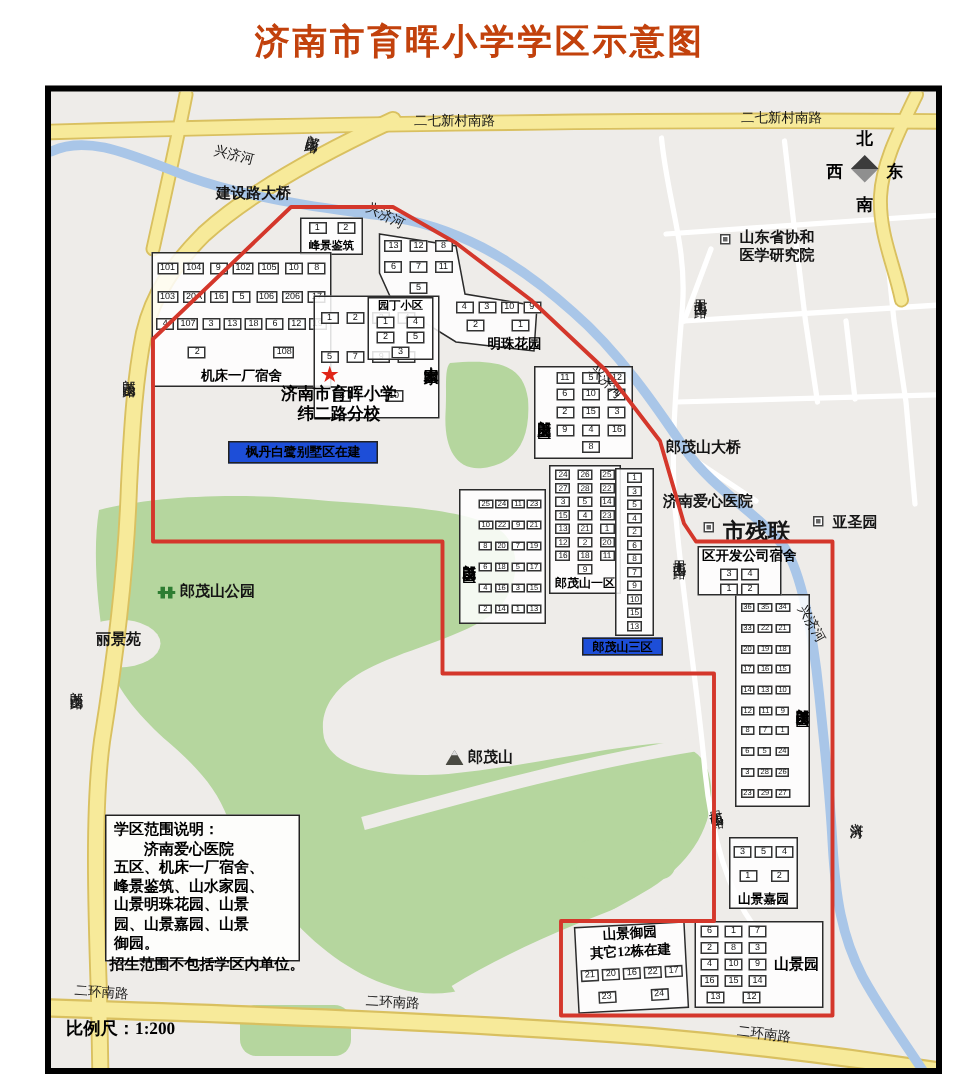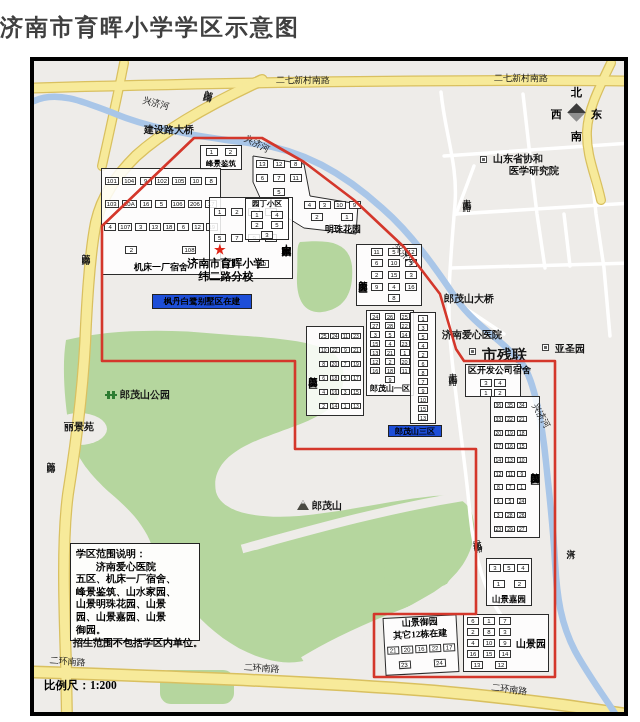--- a/index.html
+++ b/index.html
@@ -1,20 +1,20 @@
 <!DOCTYPE html>
 <html><head>
 <meta charset="utf-8">
 <style>
   html,body{margin:0;padding:0}
   body{width:640px;height:722px;position:relative;background:#ffffff;overflow:hidden;
        font-family:"Liberation Serif","DejaVu Serif",serif;color:#111}
-  #page-title{position:absolute;left:0;top:12px;width:640px;
+  #page-title{position:absolute;left:0;top:12px;width:640px;text-align:center;
        font-family:Liberation Serif, serif;font-weight:bold;
-       font-size:23px;letter-spacing:2px;color:#404040}
+       font-size:23px;letter-spacing:2px;color:#c2410c}
   #frame{position:absolute;left:30px;top:57px;width:598px;height:659px;border:4px solid #000;
        box-sizing:border-box;background:#eeece9;overflow:hidden}
   #frame svg{position:absolute;left:0;top:0}
   #overlay{pointer-events:none}
   .district{position:absolute;box-sizing:border-box;display:flex;
        background:rgba(255,255,255,.85);border:1px solid #2b2b2b}
   .district.noborder{background:transparent;border:none}
   .d-col{flex-direction:column}
   .bldgs{flex:1;display:flex;flex-wrap:wrap;gap:2px;justify-content:space-around;
        align-content:space-around;padding:2px;min-height:0;min-width:0;overflow:hidden}
@@ -120,21 +120,21 @@
   </svg>
 
   <div id="layer">
       <div class="district d-col" style="left: 166px; top: 84px; width: 42px; height: 25px;">
         <div class="bldgs">
           <div class="bldg">1</div>
           <div class="bldg">2</div>
         </div>
         <div class="dlabel" style="font-size: 7.5px;">峰景鉴筑</div>
       </div>
-      <div class="district d-col" style="left: 67px; top: 107px; width: 120px; height: 107px;">
+      <div class="district d-col" style="left: 67px; top: 107px; width: 120px; height: 90px;">
         <div class="bldgs">
           <div class="bldg">101</div>
           <div class="bldg">104</div>
           <div class="bldg">9</div>
           <div class="bldg">102</div>
           <div class="bldg">105</div>
           <div class="bldg">10</div>
           <div class="bldg">8</div>
           <div class="bldg">103</div>
           <div class="bldg">20A</div>
@@ -395,21 +395,21 @@
       </div>
       <span class="map-label b" style="left: 448px; top: 287px; font-size: 15px;">市残联</span>
       <div style="position: absolute; left: 508px; top: 283px;">
         <span class="poi-ico"></span>
       </div>
       <span class="map-label b" style="left: 521px; top: 283px; font-size: 10px;">亚圣园</span>
       <div style="position: absolute; left: 446px; top: 95px;">
         <span class="poi-ico"></span>
       </div>
       <span class="map-label b" style="left: 459px; top: 93px; font-size: 10px;">山东省协和</span>
-      <span class="map-label b" style="left: 459px; top: 105px; font-size: 10px; margin-left: 16px;">医学研究院</span>
+      <span class="map-label b" style="left: 459px; top: 105px; font-size: 10px;">医学研究院</span>
       <span class="map-label v" style="left: 428px; top: 131px; font-size: 9px;">七里山西路</span>
       <span class="map-label v" style="left: 414px; top: 305px; font-size: 9px;">七里山西路</span>
       <span class="map-label v" style="left: 436px; top: 473px; font-size: 9px; transform: rotate(-12deg);">七里山西路</span>
       <span class="map-label" style="left: 504px; top: 341px; font-size: 9px; transform: rotate(60deg);">兴济河</span>
       <span class="map-label v" style="left: 532px; top: 480px; font-size: 9px;">兴济河</span>
       <span class="map-label v" style="left: 47px; top: 185px; font-size: 9px;">郎茂山路</span>
       <span class="map-label v" style="left: 12px; top: 393px; font-size: 9px;">郎茂山路</span>
       <div style="position: absolute; left: 71px; top: 330px;">
         <svg width="12" height="10">
           <rect x="2" y="0" width="3" height="8" fill="#2e7d32"></rect>

